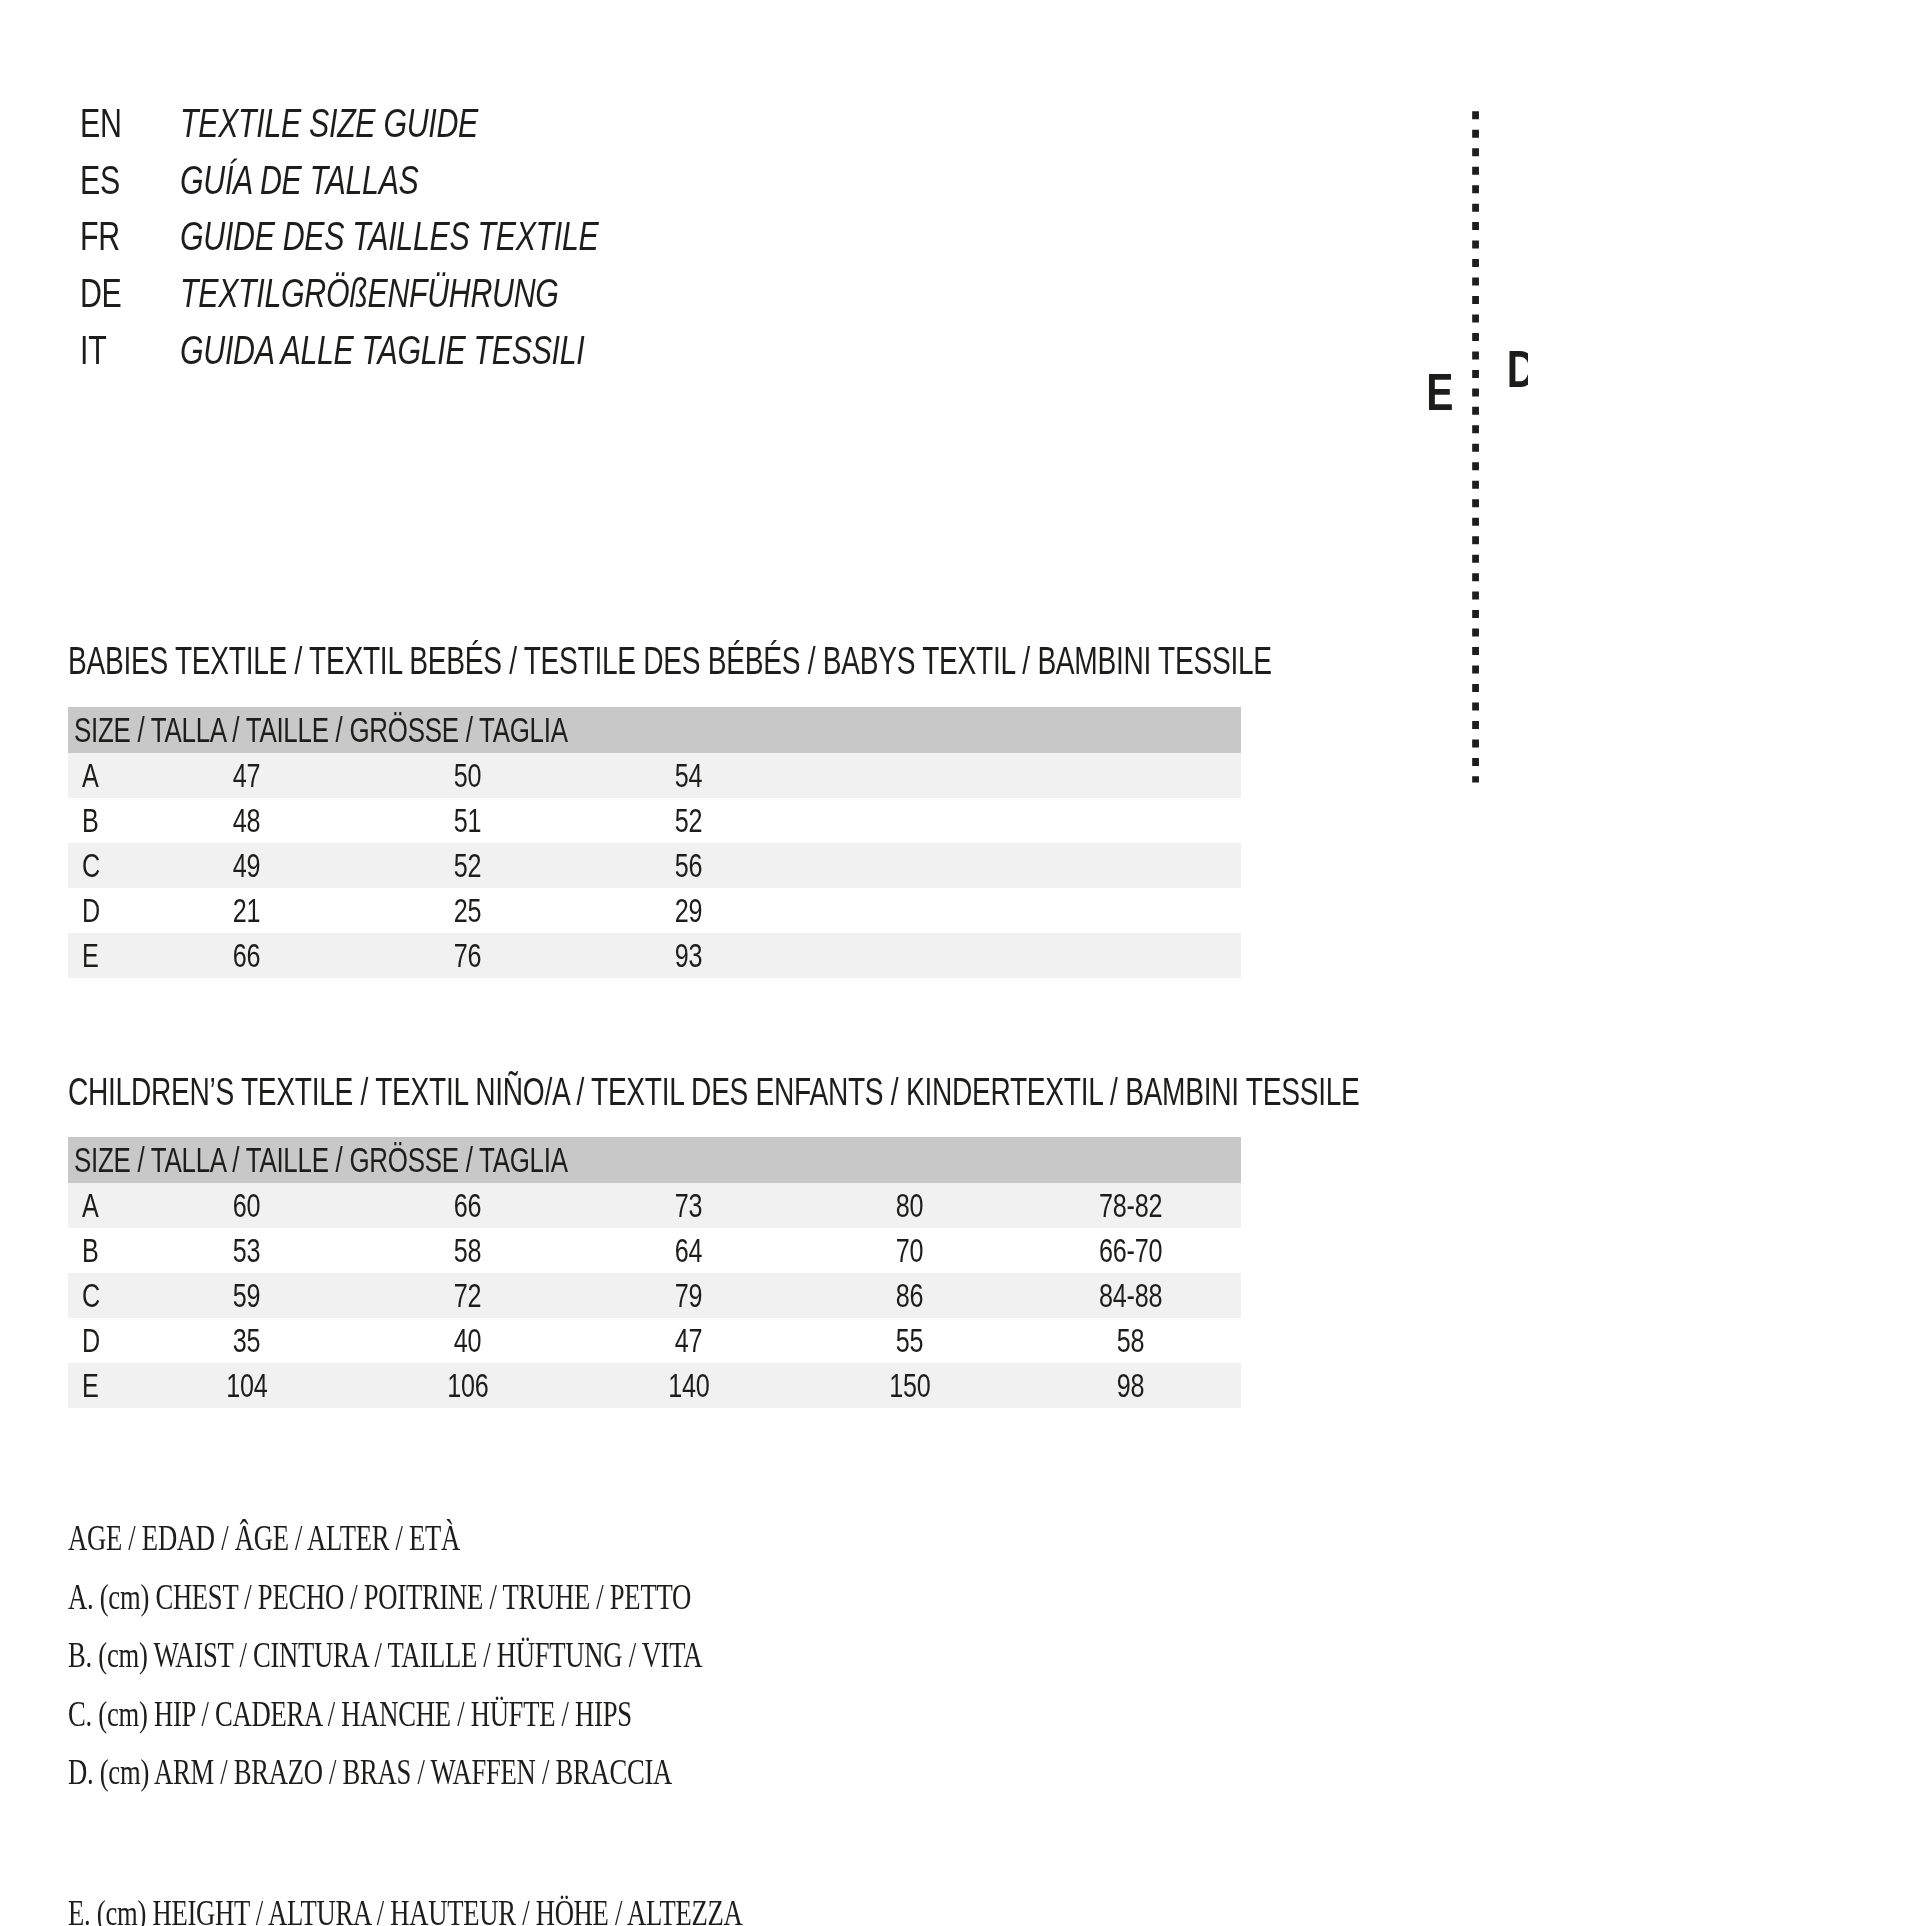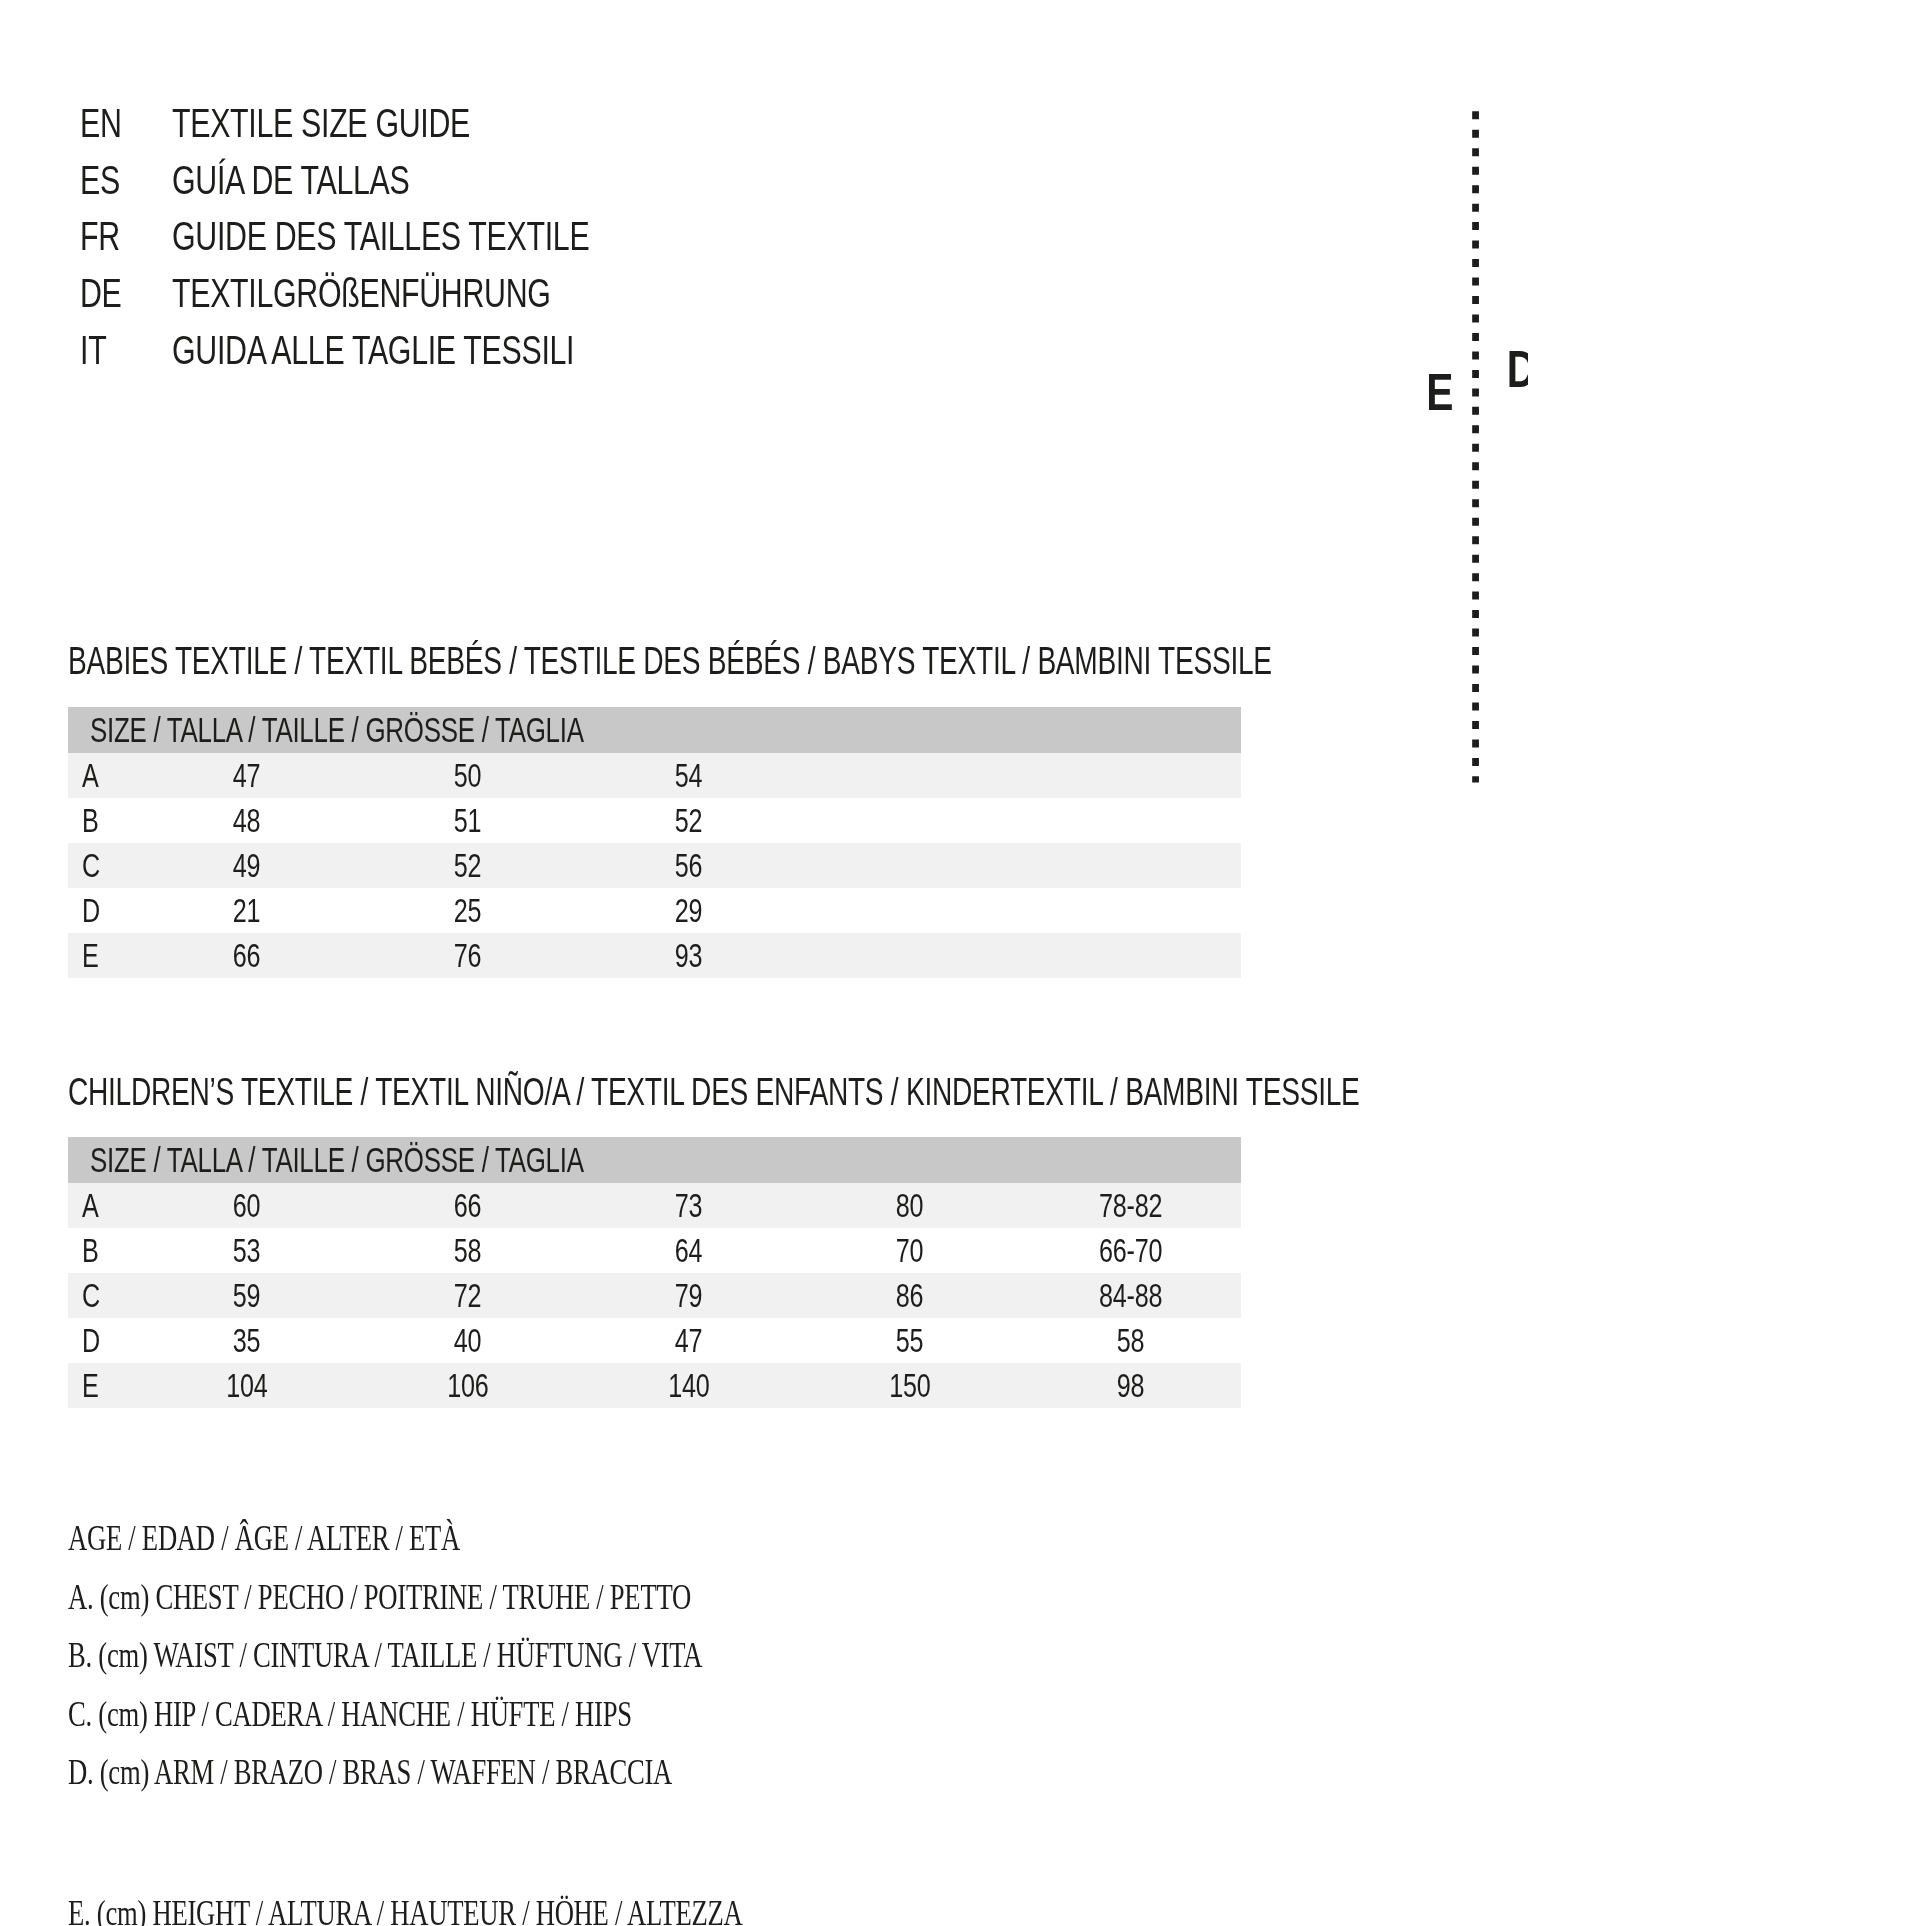--- a/index.html
+++ b/index.html
@@ -10,28 +10,28 @@
   }
   
   .sx  { display:inline-block; transform:scaleX(0.74); transform-origin:0 50%; white-space:nowrap; letter-spacing:-0.01em; }
   .sxc { display:inline-block; transform:scaleX(0.74); transform-origin:50% 50%; white-space:nowrap; letter-spacing:-0.01em; }
 
   .abs { position:absolute; }
 
   
   .lang-row { position:absolute; left:80px; height:57px; line-height:57px; font-size:41px; }
   .lang-code { position:absolute; left:0; top:0; }
-  .lang-title { position:absolute; left:92px; top:0; }
+  .lang-title { position:absolute; left:100px; top:0;font-style:italic; }
 
   
   .sect { position:absolute; left:68px; font-size:38px; line-height:43px; }
 
   
   .stable { position:absolute; left:68px; width:1173px; }
-  .sizebar { height:46px; background:#c8c8c8; display:flex; align-items:center; padding-left:22px; box-sizing:border-box; font-size:35px; }
+  .sizebar { height:46px; background:#c8c8c8; display:flex; align-items:center; padding-left:6px; box-sizing:border-box; font-size:35px; }
   .trow { display:grid; grid-template-columns:68px repeat(5,221px); height:45px; align-items:center; font-size:34px; }
   .trow.alt { background:#f1f1f1; }
   .cell { text-align:center; }
   .lblcell { text-align:left; padding-left:13.6px; }
 
   
   .legend-line { position:absolute; left:68px; font-size:36px; line-height:43px;font-family:Liberation Serif, serif; }
 
   
   .figlabel { position:absolute; width:43px; height:55px; line-height:55px; text-align:center; font-size:51px; font-weight:700; }

